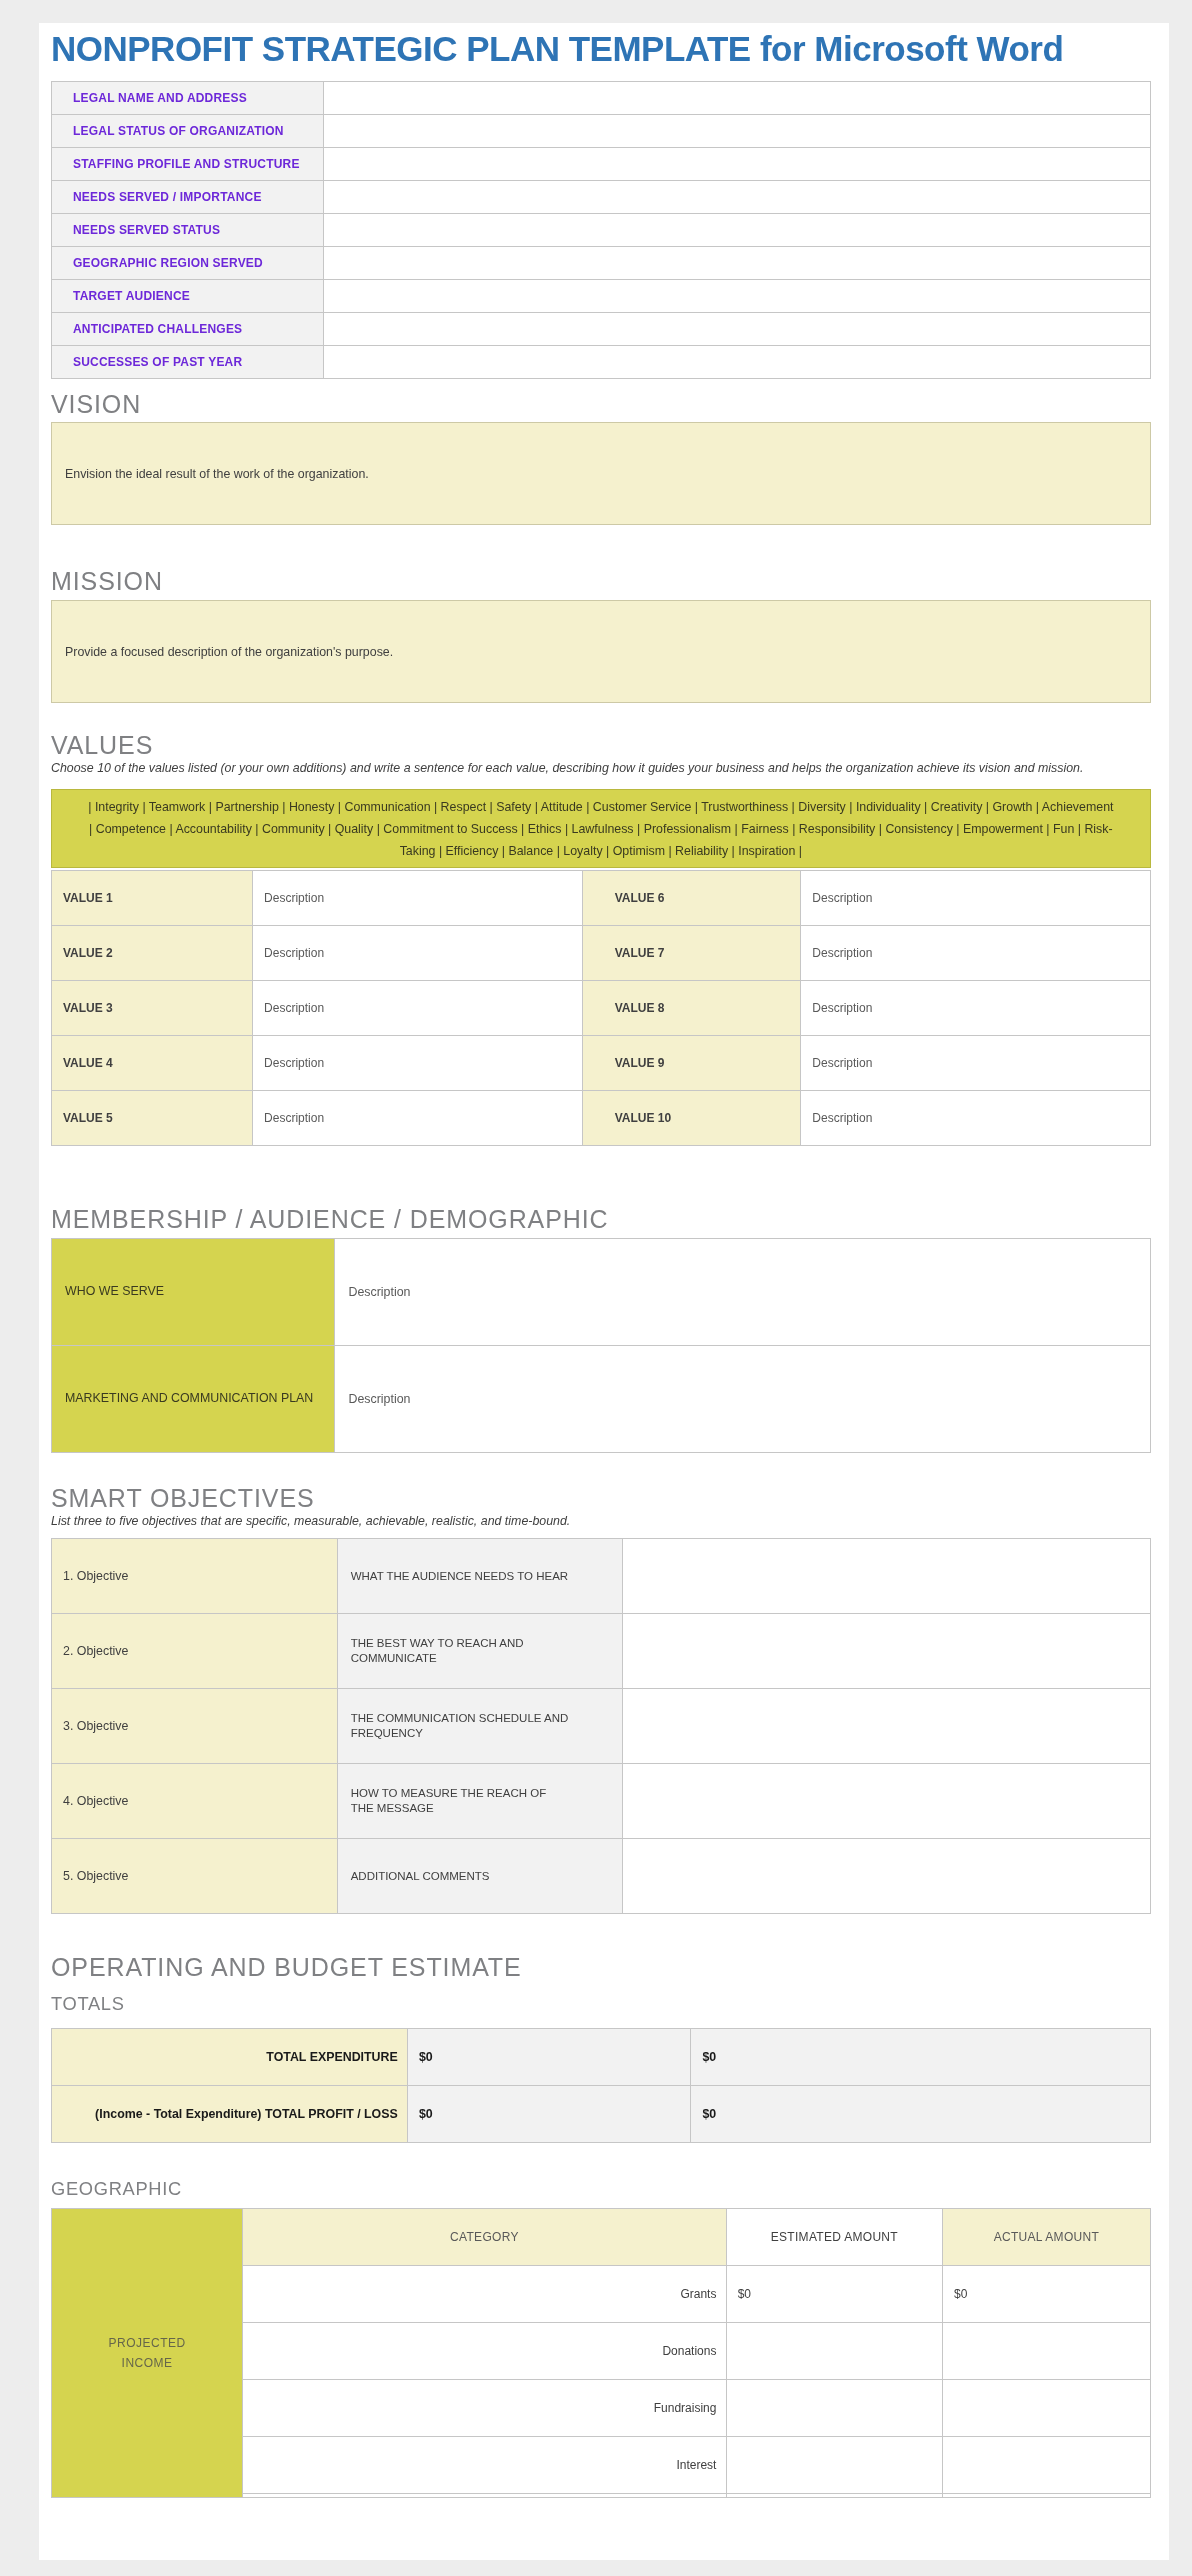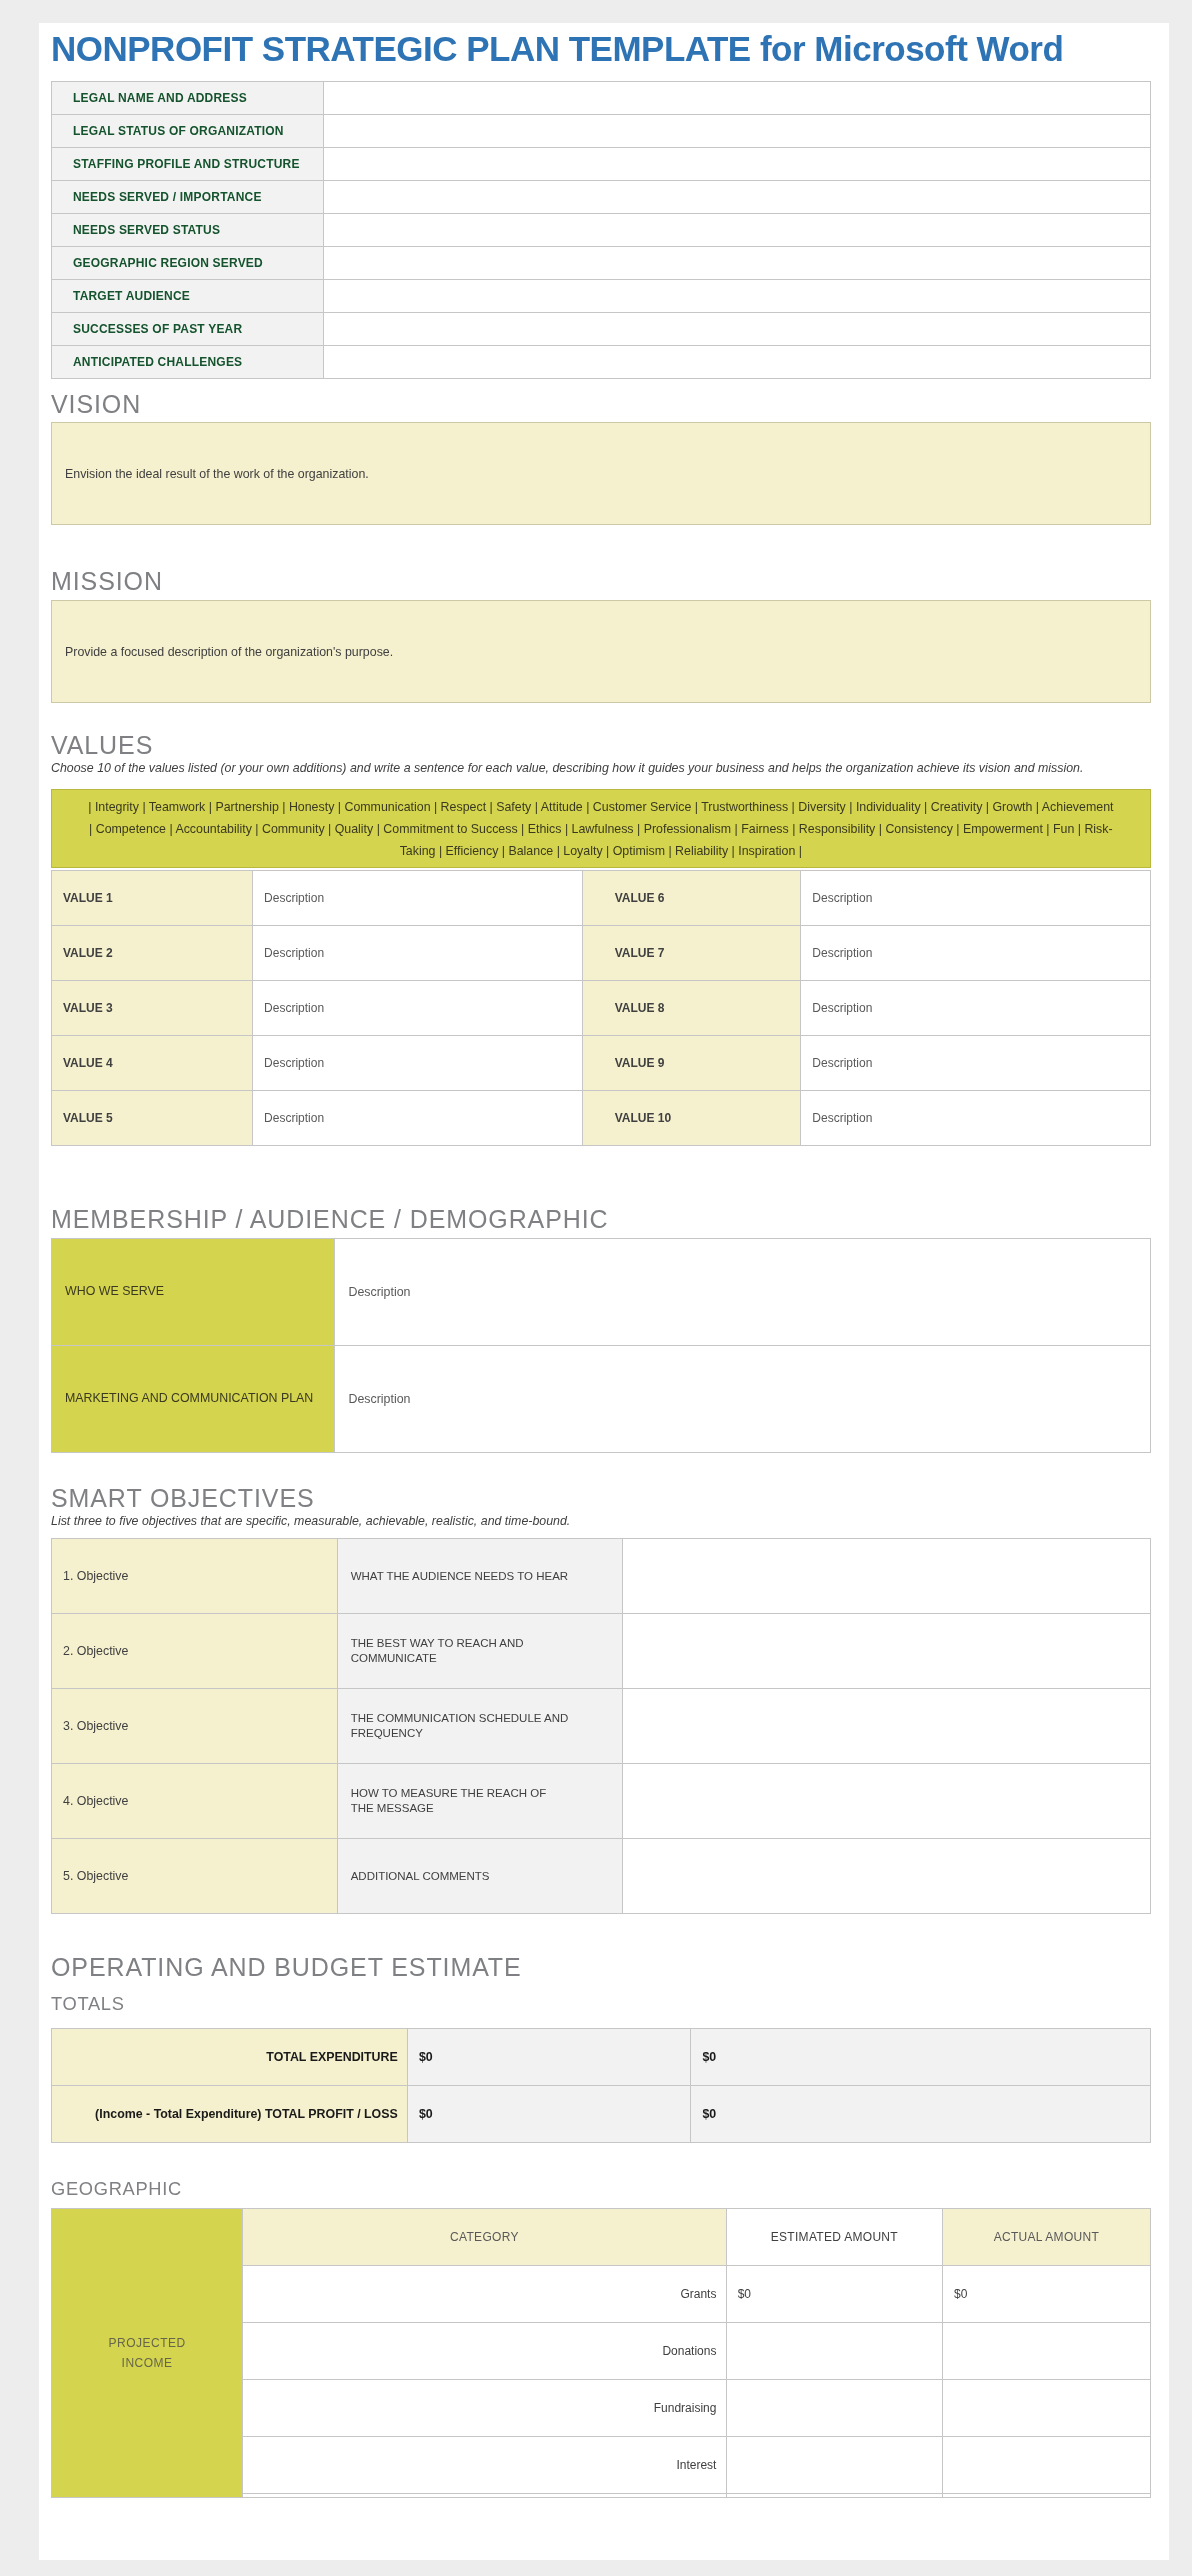--- a/index.html
+++ b/index.html
@@ -44,21 +44,21 @@
   td{ border:0.9px solid var(--border); vertical-align:middle; }
 
   
   .info-table{ margin-top:12px; }
   .info-table td{ height:33px; }
   .info-table .lbl{
     width:24.8%;
     background:var(--cell-gray);
     font-weight:bold;
     font-size:12px;
-    color:#14532d;
+    color:#6d28d9;
     padding-left:21px;
     letter-spacing:0.2px;
   }
   .info-table .val{ background:#fff; }
 
   .sec-heading{
     font-size:25px;
     font-weight:400;
     color:var(--heading-gray);
     letter-spacing:0.9px;
@@ -199,25 +199,25 @@
           </tr>
         <tr>
             <td class="lbl">GEOGRAPHIC REGION SERVED</td>
             <td class="val"></td>
           </tr>
         <tr>
             <td class="lbl">TARGET AUDIENCE</td>
             <td class="val"></td>
           </tr>
         <tr>
+            <td class="lbl">ANTICIPATED CHALLENGES</td>
+            <td class="val"></td>
+          </tr>
+        <tr>
             <td class="lbl">SUCCESSES OF PAST YEAR</td>
-            <td class="val"></td>
-          </tr>
-        <tr>
-            <td class="lbl">ANTICIPATED CHALLENGES</td>
             <td class="val"></td>
           </tr>
       </tbody>
     </table>
 
     <h2 class="sec-heading" style="margin-top:11px;">VISION</h2>
     <div class="fill-box">
       <span>Envision the ideal result of the work of the organization.</span>
     </div>
 

